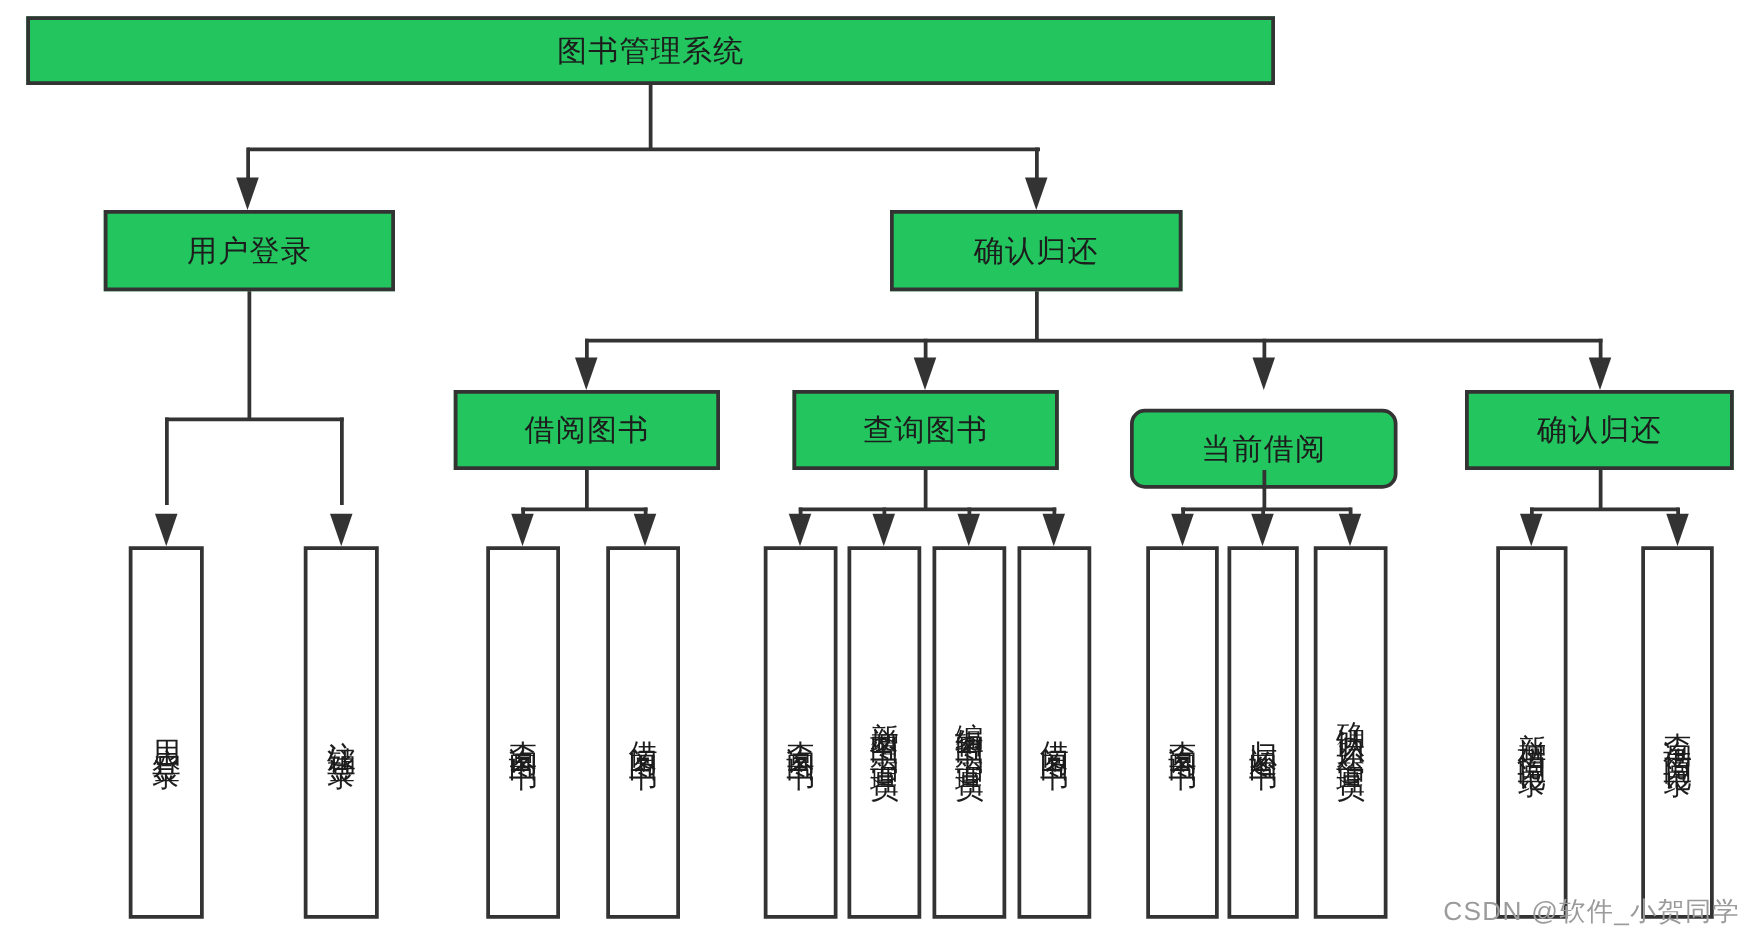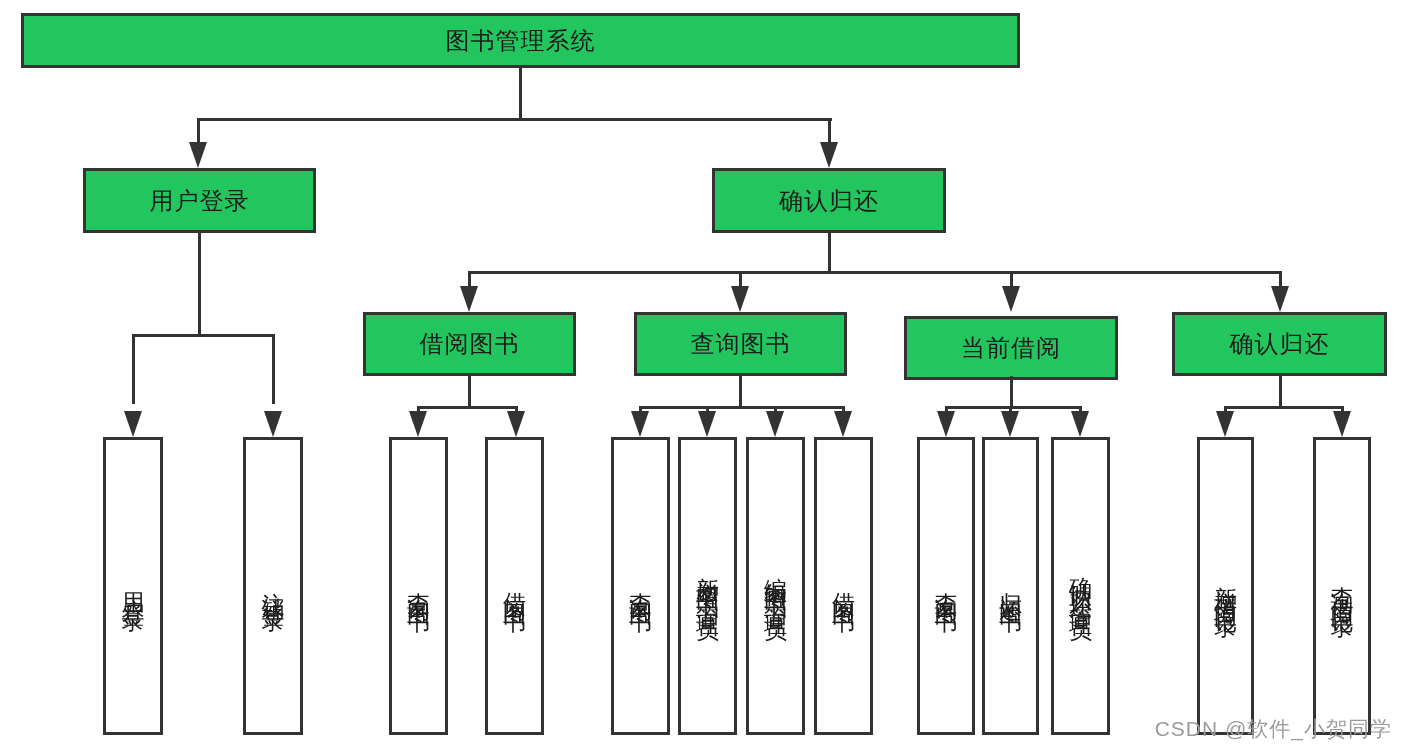--- a/index.html
+++ b/index.html
@@ -95,21 +95,21 @@
   <i class="ar" style="left:460px; top:286px;"></i>
   <i class="ln" style="left:739px; top:271px; width:3px; height:20px;"></i>
   <i class="ar" style="left:731px; top:286px;"></i>
   <i class="ln" style="left:1010px; top:271px; width:3px; height:20px;"></i>
   <i class="ar" style="left:1002px; top:286px;"></i>
   <i class="ln" style="left:1279px; top:271px; width:3px; height:20px;"></i>
   <i class="ar" style="left:1271px; top:286px;"></i>
 
   <div class="hbox" style="left:363px; top:312px; width:213px; height:64px;">借阅图书</div>
   <div class="hbox" style="left:634px; top:312px; width:213px; height:64px;">查询图书</div>
-  <div class="hbox" style="left:904px; top:316px; width:214px; height:64px;">当前借阅</div>
+  <div class="hbox" style="left:904px; top:327px; width:214px; height:64px;border-radius:12px;">当前借阅</div>
   <div class="hbox" style="left:1172px; top:312px; width:215px; height:64px;">确认归还</div>
 
   <i class="ln" style="left:468px; top:376px; width:3px; height:32px;"></i>
   <i class="ln" style="left:417px; top:406px; width:101px; height:3px;"></i>
   <i class="ln" style="left:417px; top:406px; width:3px; height:10px;"></i>
   <i class="ar" style="left:409px; top:411px;"></i>
   <i class="ln" style="left:515px; top:406px; width:3px; height:10px;"></i>
   <i class="ar" style="left:507px; top:411px;"></i>
 
   <i class="ln" style="left:739px; top:376px; width:3px; height:32px;"></i>

